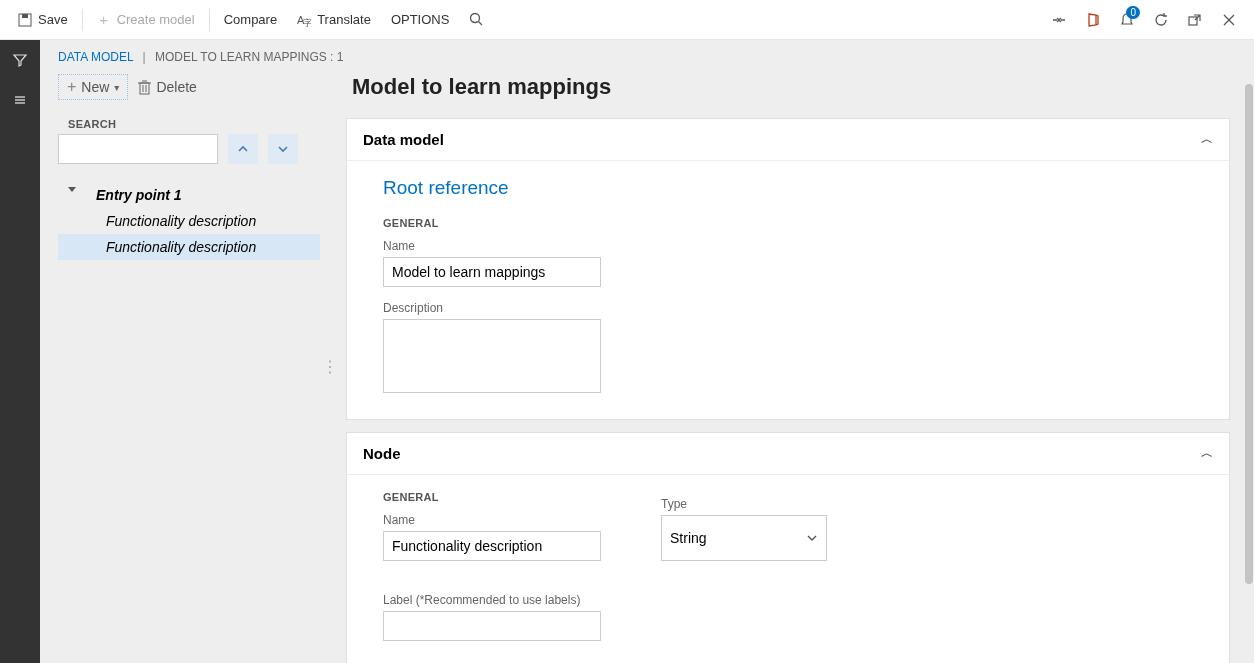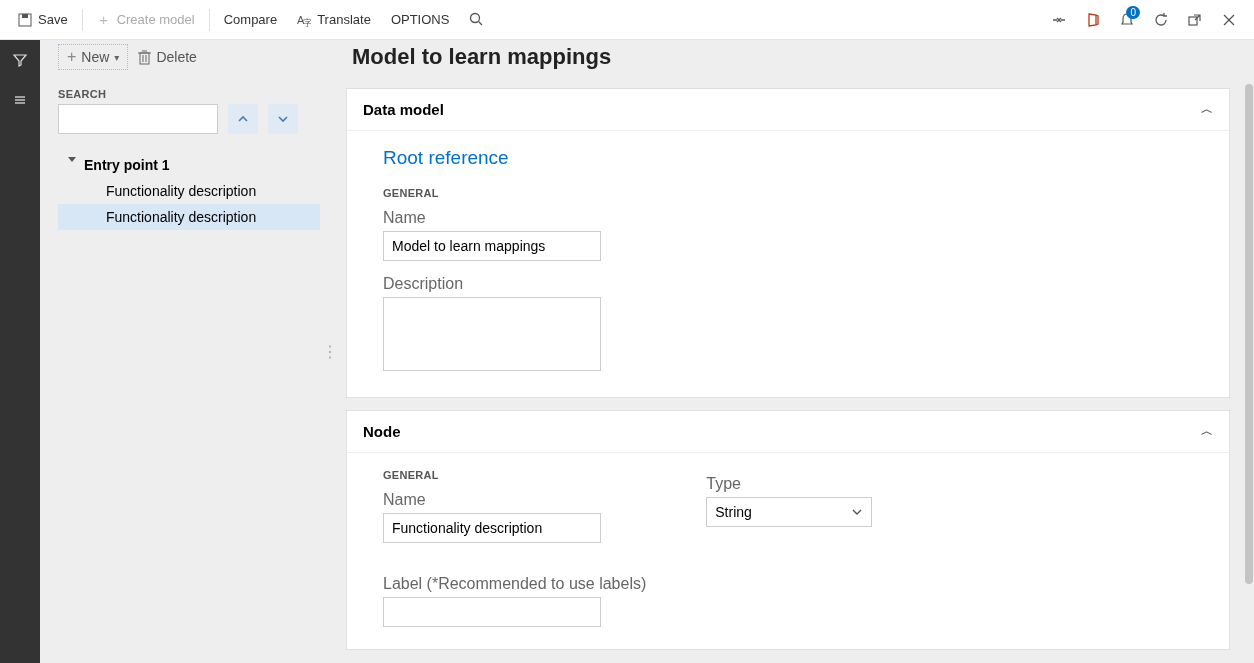--- a/index.html
+++ b/index.html
@@ -30,49 +30,49 @@
 .content-row { flex:1; display:flex; overflow:hidden; }
 
 
 .left-panel { width:280px; padding:0 0 0 18px; }
 .left-actions { display:flex; align-items:center; gap:10px; padding:4px 0 8px 0; }
 .btn-new { border:1px dotted #9cc2e5; color:#555; padding:3px 8px; display:flex; align-items:center; gap:5px; font-size:14px; cursor:pointer; background:#fff0; }
 .btn-new .plus { color:#888; font-weight:300; font-size:16px; }
 .btn-new .chev { font-size:10px; color:#666; }
 .btn-del { color:#555; display:flex; align-items:center; gap:5px; font-size:14px; cursor:pointer; }
 
-.search-label { font-size:11px; font-weight:600; color:#555; letter-spacing:.3px; margin:10px 0 4px 0;}
+.search-label { font-size:11px; font-weight:600; color:#555; letter-spacing:.3px; margin:10px 0 4px 10px;}
 .search-row { display:flex; gap:10px; align-items:center; }
 .search-input { width:160px; height:30px; border:1px solid #ccc; background:#fff; padding:0 6px; font-size:13px; }
 .nav-box { width:30px; height:30px; background:#dfeaf4; display:flex; align-items:center; justify-content:center; cursor:pointer; }
 
 .tree { margin-top:18px; font-size:14px; }
-.tree-node { display:flex; align-items:flex-start; padding:5px 4px; gap:8px; cursor:pointer; }
+.tree-node { display:flex; align-items:flex-start; padding:5px 4px; gap:20px; cursor:pointer;font-style:italic; }
 .tree-node.bold { font-weight:600; }
 .tree-child { padding-left:48px; }
 .tree-caret { width:0;height:0;border-top:5px solid #555;border-left:4px solid transparent;border-right:4px solid transparent; transform:rotate(0); margin-left:6px;}
 .tree-node.selected { background:#d7e7f5; }
 
 .splitter { width:20px; display:flex; align-items:center; justify-content:center; cursor:col-resize; color:#aaa; }
 
 
 .right-panel { flex:1; padding:0 24px 20px 6px; overflow-y:auto; }
 .page-title { font-size:22px; font-weight:600; color:#222; padding:4px 0 18px 6px;}
 
 .card { background:#fff; border:1px solid #e0e0e0; margin-bottom:12px; }
 .card-header { display:flex; align-items:center; justify-content:space-between; padding:12px 16px; border-bottom:1px solid #eee; font-size:15px; font-weight:600; cursor:pointer;}
 .card-header .chev { font-size:12px; color:#666; }
 .card-body { padding:16px 20px 22px 36px; }
 .link { color:#0072c6; font-size:19px; cursor:pointer; display:inline-block; margin-bottom:18px; }
 .section-label { font-size:11px; font-weight:600; letter-spacing:.3px; color:#555; margin-bottom:10px;}
-.field-label { font-size:16px; color:#666; margin:6px 0 4px 0;}
+.field-label { font-size:12px; color:#666; margin:6px 0 4px 0;}
 .text-input { width:218px; height:30px; border:1px solid #ccc; padding:0 8px; font-size:14px; }
 .textarea { width:218px; height:74px; border:1px solid #ccc; padding:6px 8px; font-size:14px; resize:none; }
 .row2 { display:flex; gap:60px; }
-.select { width:166px; height:30px; border:1px solid #ccc; padding:0 8px; font-size:14px; display:flex; align-items:center; justify-content:space-between; cursor:pointer; }
+.select { width:166px; height:46px; border:1px solid #ccc; padding:0 8px; font-size:14px; display:flex; align-items:center; justify-content:space-between; cursor:pointer; }
 
 .scroll-indicator { position:absolute; right:1px; top:44px; bottom:12px; width:8px; background:transparent; }
 .scroll-thumb { position:absolute; right:0; top:0; width:8px; height:500px; background:#c4c4c4; border-radius:4px;}
 
 svg { display:block; }
 </style>
 </head>
 <body>
 
 <div class="toolbar">
@@ -163,20 +163,25 @@
     <div class="ricon">
       <svg width="16" height="16" viewBox="0 0 16 16">
           <line x1="3" y1="5" x2="13" y2="5" stroke="#ddd" stroke-width="1.3"></line>
           <line x1="3" y1="8" x2="13" y2="8" stroke="#ddd" stroke-width="1.3"></line>
           <line x1="3" y1="11" x2="13" y2="11" stroke="#ddd" stroke-width="1.3"></line>
         </svg>
     </div>
   </div>
 
   <div class="workspace">
+    <div class="breadcrumb">
+      <a href="#">DATA MODEL</a>
+      <span class="bc-sep">|</span>
+      <span class="current">MODEL TO LEARN MAPPINGS : 1</span>
+    </div>
 
     <div class="content-row">
 
       <div class="left-panel">
         <div class="left-actions">
           <div class="btn-new">
             <span class="plus">+</span>
             <span>New</span>
             <span class="chev">▾</span>
           </div>

